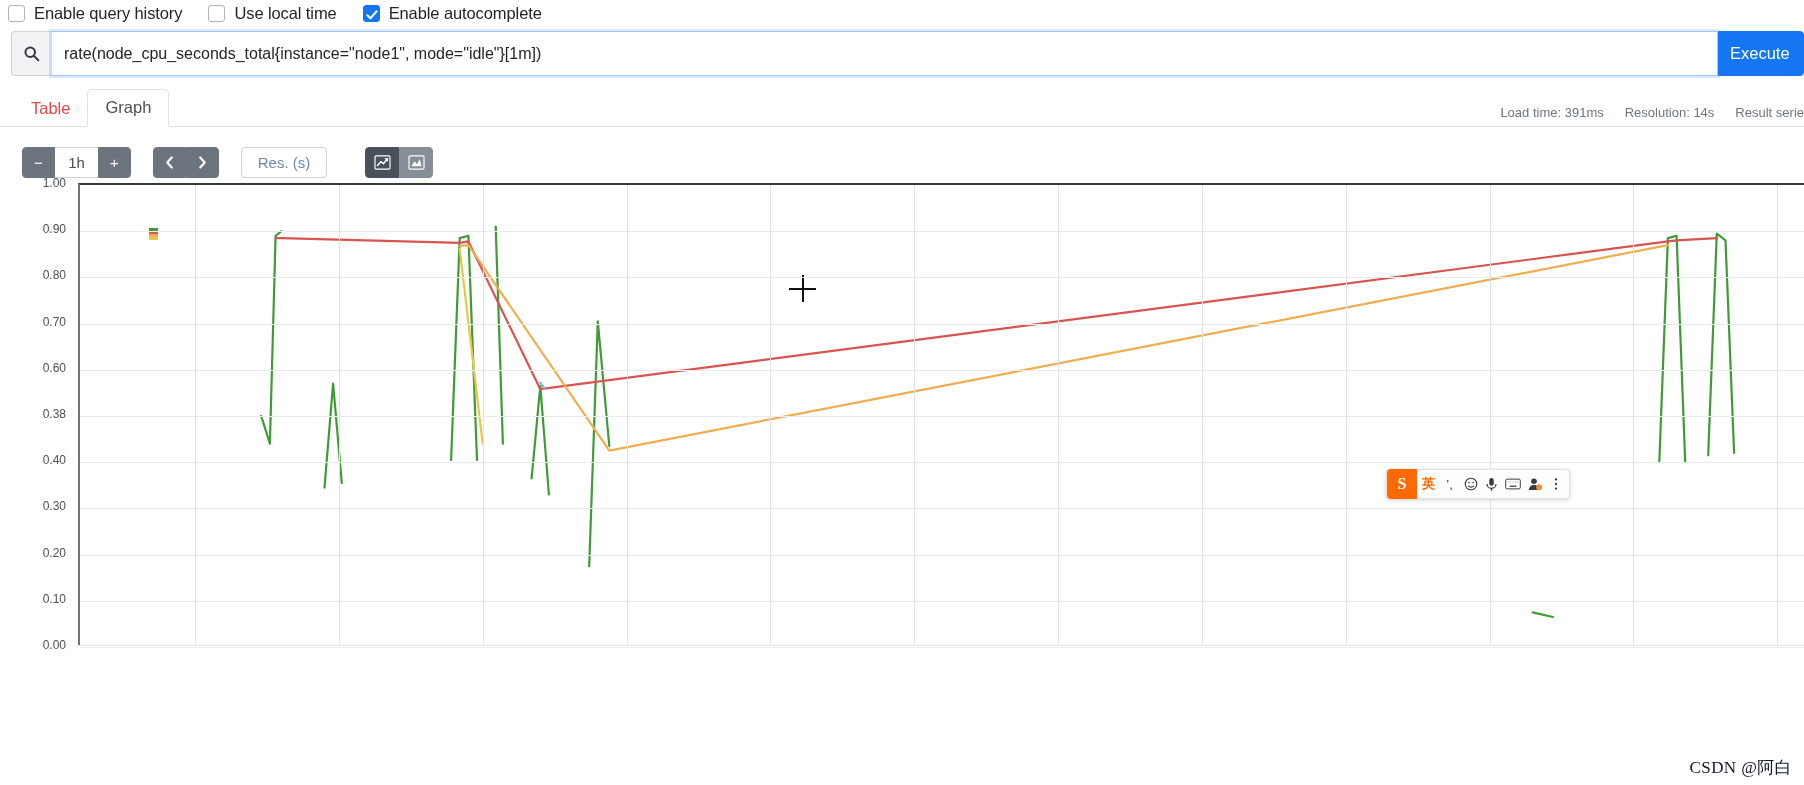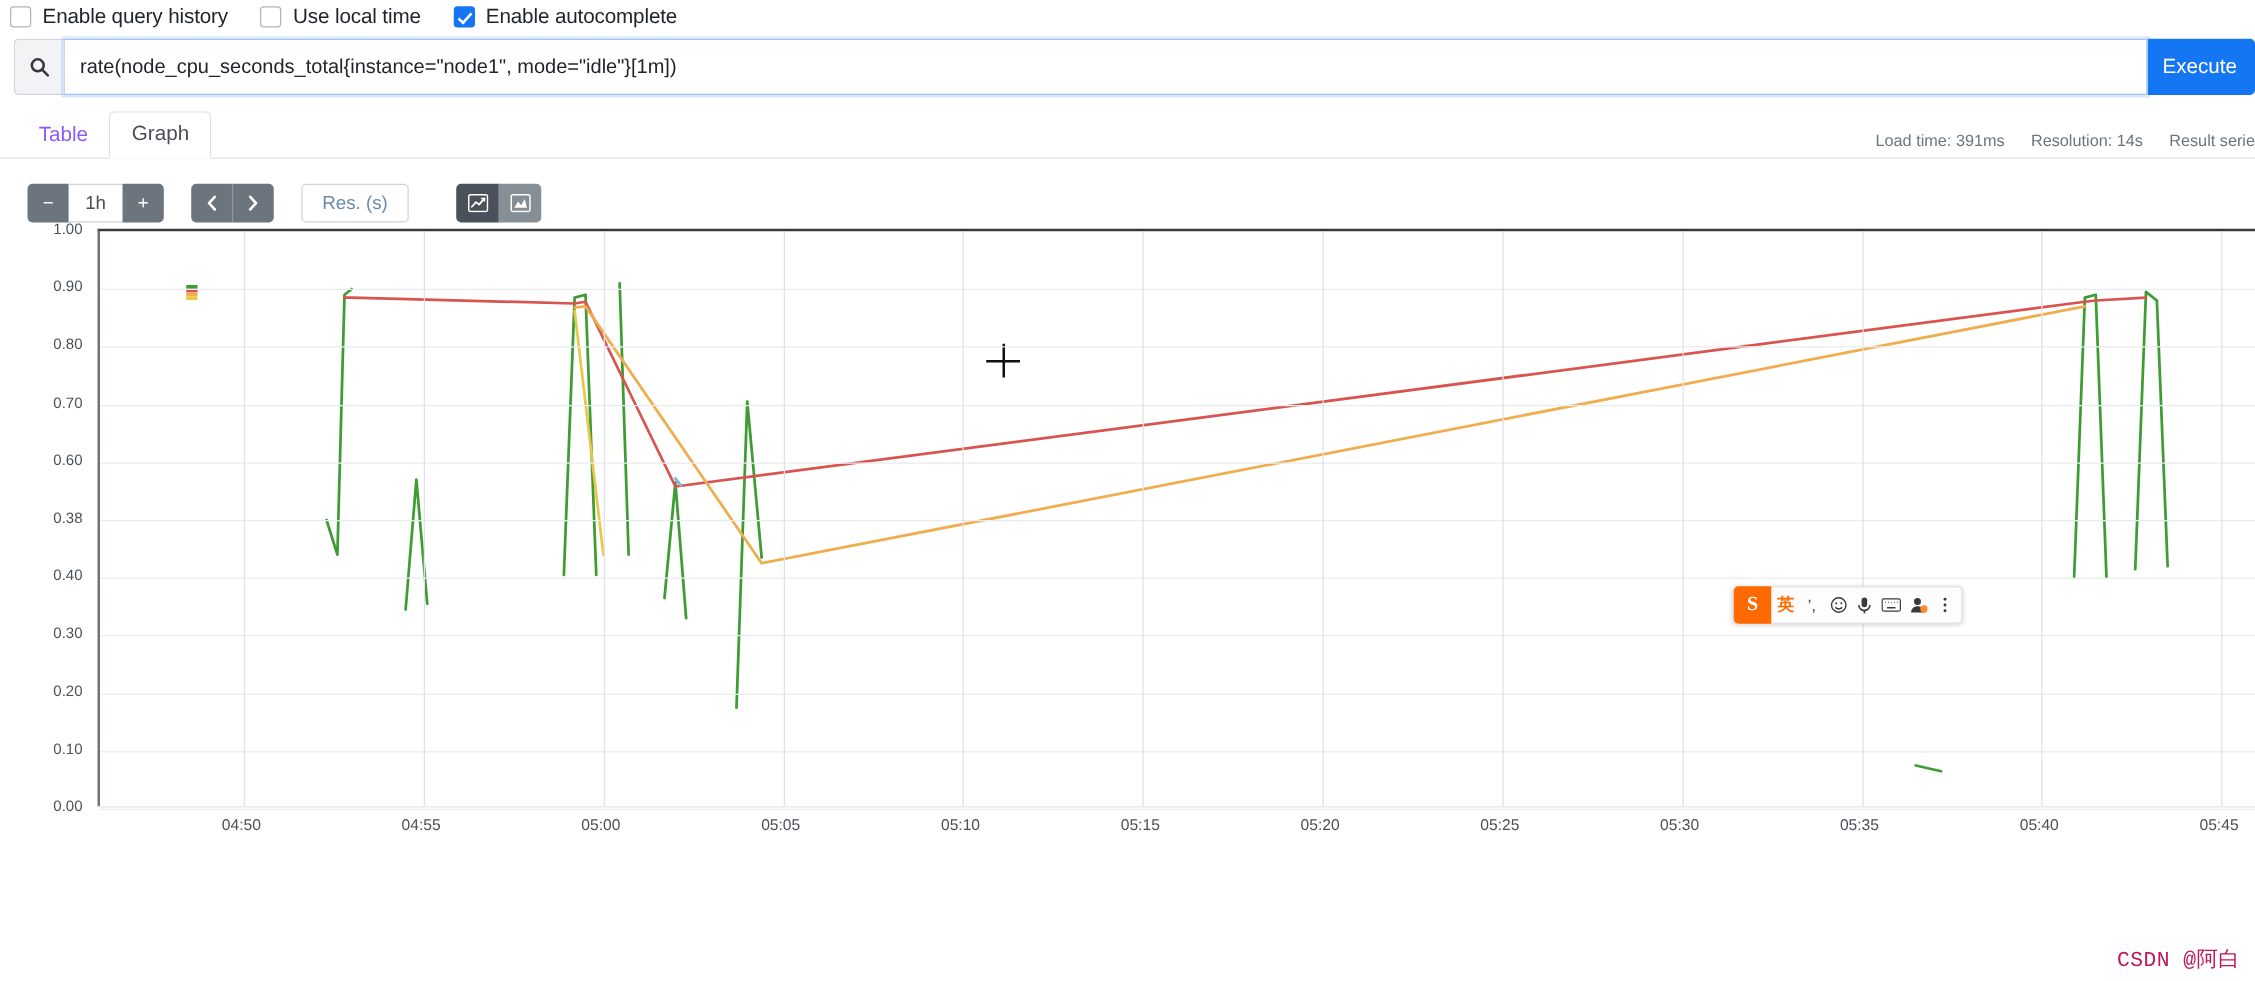--- a/index.html
+++ b/index.html
@@ -68,21 +68,21 @@
   
   .tabs-row {
     display:flex; align-items:flex-end; position:relative;
     height: 42px; margin-top: 9px; padding-left: 14px;
     border-bottom: 1px solid #dee2e6;
   }
   .tab {
     font-size:16.5px; padding: 8px 17px 9px 17px;
     cursor:pointer; position:relative; top:1px;
   }
-  .tab.inactive { color:#8b5cf6; }
+  .tab.inactive { color:#ef4444; }
   .tab.active {
     color:#495057; background:#fff;
     border:1px solid #dee2e6; border-bottom-color:#fff;
     border-radius:5px 5px 0 0;
   }
   .tabs-meta {
     position:absolute; right: 0px; bottom: 6px;
     display:flex; gap:21px; font-size:13px; color:#6c757d;
     white-space:nowrap;
   }
@@ -199,22 +199,22 @@
   .ime-item {
     min-width:19px; height:30px; display:flex; align-items:center;
     justify-content:center; font-size:13px; color:#444;
     padding:0 2px; cursor:pointer;
   }
   .ime-item.zh { color:#ff6a00; font-weight:bold; font-size:13.5px; }
 
   
   .watermark {
     position:absolute; right:12px; bottom:6px;
-    font-size:17px; color:#be185d; letter-spacing:.4px;
-    font-family:Liberation Mono, monospace;
+    font-size:17px; color:#0f172a; letter-spacing:.4px;
+    font-family:Liberation Serif, serif;
   }
 </style>
 </head>
 <body>
 
 <div class="opts-row">
   <label class="opt">
     <span class="cb"></span>
     <span class="opt-label">Enable query history</span>
   </label>
@@ -342,34 +342,20 @@
       <div class="gridline-v" style="left: 690.4px;"></div>
       <div class="gridline-v" style="left: 834.233px;"></div>
       <div class="gridline-v" style="left: 978.067px;"></div>
       <div class="gridline-v" style="left: 1121.9px;"></div>
       <div class="gridline-v" style="left: 1265.73px;"></div>
       <div class="gridline-v" style="left: 1409.57px;"></div>
       <div class="gridline-v" style="left: 1553.4px;"></div>
       <div class="gridline-v" style="left: 1697.23px;"></div>
     </div>
   <div class="axis-bottom"></div>
-  <div class="xlabels">
-      <div class="xlabel" style="left: 115.067px;">04:50</div>
-      <div class="xlabel" style="left: 258.9px;">04:55</div>
-      <div class="xlabel" style="left: 402.733px;">05:00</div>
-      <div class="xlabel" style="left: 546.567px;">05:05</div>
-      <div class="xlabel" style="left: 690.4px;">05:10</div>
-      <div class="xlabel" style="left: 834.233px;">05:15</div>
-      <div class="xlabel" style="left: 978.067px;">05:20</div>
-      <div class="xlabel" style="left: 1121.9px;">05:25</div>
-      <div class="xlabel" style="left: 1265.73px;">05:30</div>
-      <div class="xlabel" style="left: 1409.57px;">05:35</div>
-      <div class="xlabel" style="left: 1553.4px;">05:40</div>
-      <div class="xlabel" style="left: 1697.23px;">05:45</div>
-    </div>
 </div>
 
 <div class="ime-bar" id="ime-bar" style="left: 1386px; top: 469px;">
   <div class="ime-logo">S</div>
 <div class="ime-item zh">英</div>
     <div class="ime-item">’,</div>
     <div class="ime-item">
       <svg width="14" height="14" viewBox="0 0 15 15" fill="none" stroke="#3a3a3a" stroke-width="1.2">
         <circle cx="7.5" cy="7.5" r="6.2"></circle>
         <circle cx="5.3" cy="6" r=".85" fill="#3a3a3a" stroke="none"></circle>

